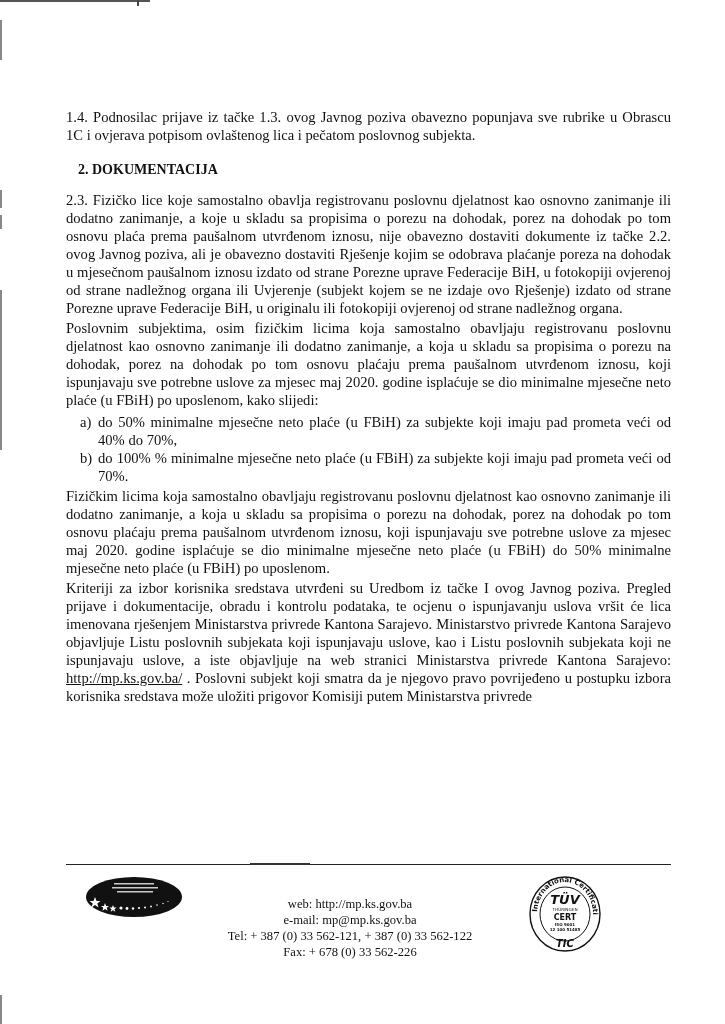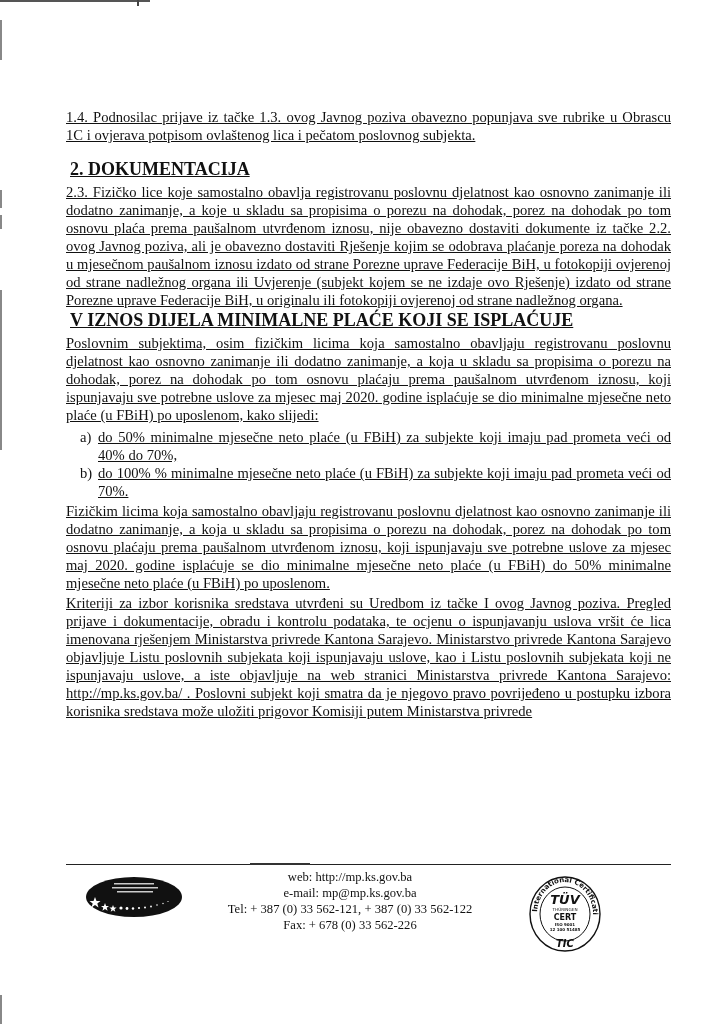--- a/index.html
+++ b/index.html
@@ -1,52 +1,51 @@
 <!DOCTYPE html>
 <html><head>
 <meta charset="utf-8">
 <style>
   html, body { margin: 0; padding: 0; background: #ffffff; }
   body { width: 725px; height: 1024px; position: relative; overflow: hidden; font-family: "Liberation Serif", "DejaVu Serif", serif; color: #111; }
   .scan-top { position: absolute; left: 0; top: 0; width: 150px; height: 2px; background: #555; }
   .scan-tick { position: absolute; left: 137px; top: 0; width: 2px; height: 6px; background: #444; }
   .edge-mark { position: absolute; left: 0; width: 2px; background: #888; }
-  .page { position: absolute; left: 66px; top: 108px; width: 605px; font-size: 14.6px; line-height: 18px; text-decoration: underline; }
+  .page { position: absolute; left: 66px; top: 108px; width: 605px; font-size: 14.6px; line-height: 18px; }
   p { margin: 0; text-align: justify; }
-  h2 { margin: 4px; font-size: 18px; font-weight: bold; line-height: 19px; }
+  h2 { margin: 12px; font-size: 14px; font-weight: bold; line-height: 19px; }
   .gap-before { margin-top: 16px; }
   .para-gap { margin-top: 2px; }
   ol.lettered { list-style: none; margin: 4px 0 2px 0; padding: 0; }
   ol.lettered li { position: relative; padding-left: 32px; text-align: justify; }
   ol.lettered li .marker { position: absolute; left: 14px; top: 0; }
   .link { text-decoration: underline; }
   .footer-rule { position: absolute; left: 66px; top: 864px; width: 605px; height: 1px; background: #222; }
   .footer-rule-thick { position: absolute; left: 250px; top: 863px; width: 60px; height: 2px; background: #333; }
-  .footer-contact { position: absolute; left: 200px; top: 869px; width: 300px; text-align: center; font-size: 12.6px; line-height: 16px; }
+  .footer-contact { position: absolute; left: 200px; top: 896px; width: 300px; text-align: center; font-size: 12.6px; line-height: 16px; }
   .eu-logo { position: absolute; left: 84px; top: 875px; width: 100px; height: 44px; }
   .tuv-logo { position: absolute; left: 527px; top: 872px; width: 76px; height: 80px; }
 </style>
 </head>
 <body>
 
 <div class="scan-top"></div>
 <div class="scan-tick"></div>
 <div class="edge-mark" style="top:20px;height:40px;"></div>
 <div class="edge-mark" style="top:190px;height:18px;"></div>
 <div class="edge-mark" style="top:215px;height:14px;"></div>
 <div class="edge-mark" style="top:290px;height:160px;"></div>
 <div class="edge-mark" style="top:995px;height:29px;"></div>
 
 <div class="page">
   <p>1.4. Podnosilac prijave iz tačke 1.3. ovog Javnog poziva obavezno popunjava sve rubrike u Obrascu 1C i ovjerava potpisom ovlaštenog lica i pečatom poslovnog subjekta.</p>
 
   <h2 class="gap-before">2. DOKUMENTACIJA</h2>
   <p class="para-gap">2.3. Fizičko lice koje samostalno obavlja registrovanu poslovnu djelatnost kao osnovno zanimanje ili dodatno zanimanje, a koje u skladu sa propisima o porezu na dohodak, porez na dohodak po tom osnovu plaća prema paušalnom utvrđenom iznosu, nije obavezno dostaviti dokumente iz tačke 2.2. ovog Javnog poziva, ali je obavezno dostaviti Rješenje kojim se odobrava plaćanje poreza na dohodak u mjesečnom paušalnom iznosu izdato od strane Porezne uprave Federacije BiH, u fotokopiji ovjerenoj od strane nadležnog organa ili Uvjerenje (subjekt kojem se ne izdaje ovo Rješenje) izdato od strane Porezne uprave Federacije BiH, u originalu ili fotokopiji ovjerenoj od strane nadležnog organa.</p>
 
-  <h2 class="para-gap">V IZNOS DIJELA MINIMALNE PLAĆE KOJI SE ISPLAĆUJE</h2>
   <p class="para-gap">Poslovnim subjektima, osim fizičkim licima koja samostalno obavljaju registrovanu poslovnu djelatnost kao osnovno zanimanje ili dodatno zanimanje, a koja u skladu sa propisima o porezu na dohodak, porez na dohodak po tom osnovu plaćaju prema paušalnom utvrđenom iznosu, koji ispunjavaju sve potrebne uslove za mjesec maj 2020. godine isplaćuje se dio minimalne mjesečne neto plaće (u FBiH) po uposlenom, kako slijedi:</p>
   <ol class="lettered">
     <li>
       <span class="marker">a)</span>
       <span>do 50% minimalne mjesečne neto plaće (u FBiH) za subjekte koji imaju pad prometa veći od 40% do 70%,</span>
     </li>
     <li>
       <span class="marker">b)</span>
       <span>do 100% % minimalne mjesečne neto plaće (u FBiH) za subjekte koji imaju pad prometa veći od 70%.</span>
     </li>

